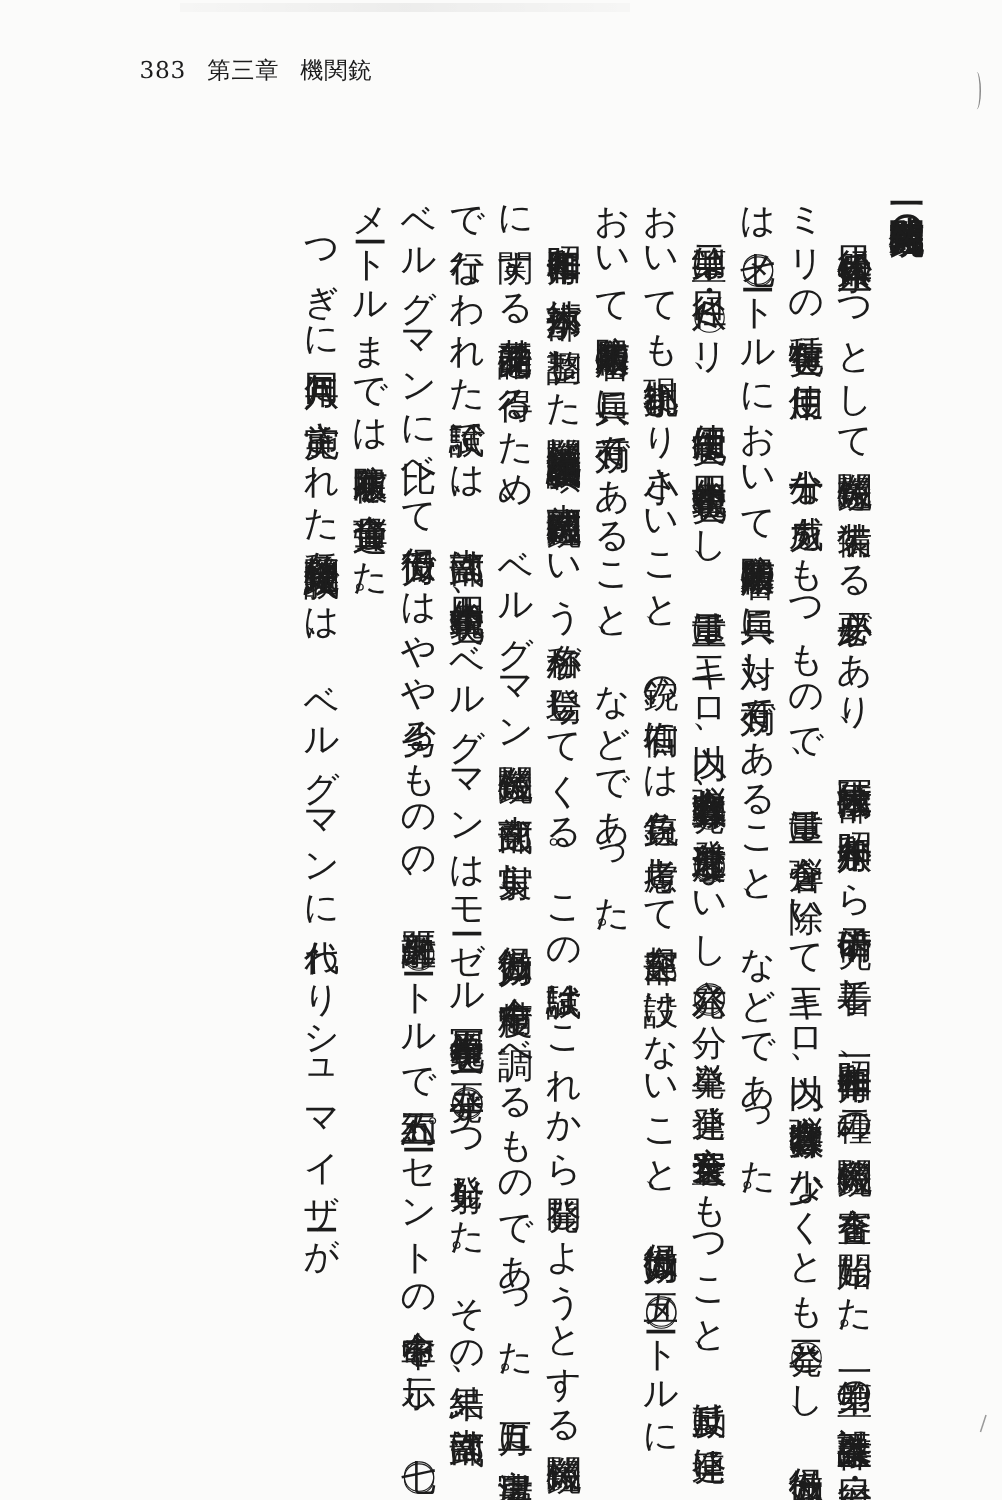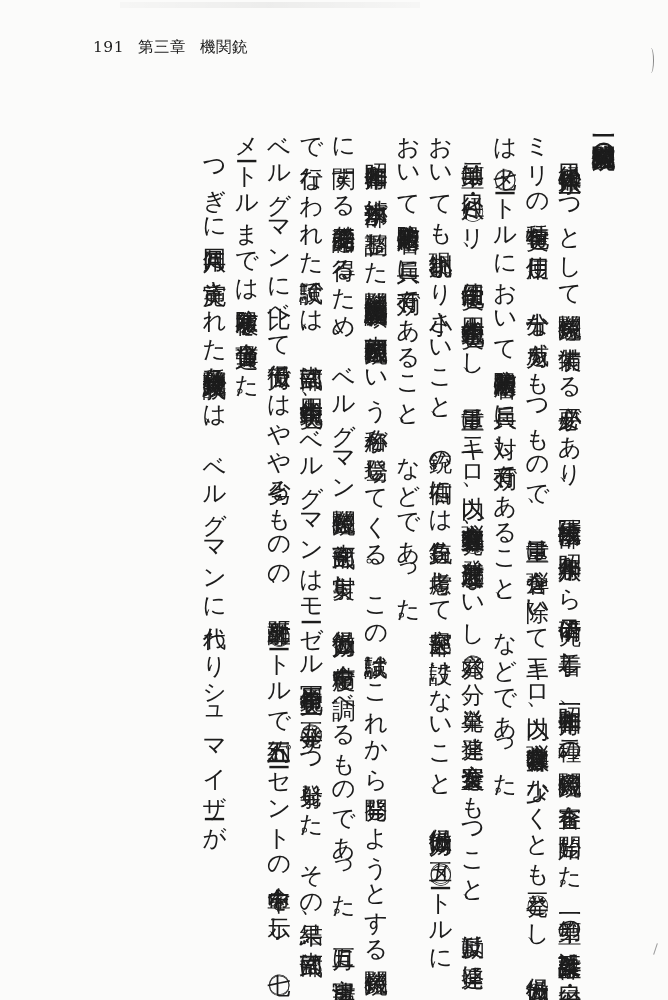--- a/index.html
+++ b/index.html
@@ -46,21 +46,21 @@
     position: absolute; right: 14px; top: 48px;
     width: 5px; height: 25px; border-right: 1px solid #888; border-radius: 0 50% 50% 0;
   }
 </style>
 </head>
 <body>
 
 <div class="bleed"></div>
 <div class="mark2"></div>
 
-<div class="page-header"><span>191</span><span>第三章</span><span>機関銃</span></div>
+<div class="page-header"><span>383</span><span>第三章</span><span>機関銃</span></div>
 
 <div class="text-block">
   <div class="heading">一〇〇式機関短銃</div>
   <p class="para">小口径兵器体系の一つとして機関短銃を装備する必要があり、陸軍技術本部は昭和十年八月から予備研究に着手し、昭和十一年四月、二種の機関短銃の審査を開始した。第一型の設計主要条件は口径六・五ミリの特種実包を使用し、十分な威力をもつもので、重量は弾倉を除いて三キロ以内、弾倉収容弾数は少なくとも三〇発とし、侵徹効力は七〇〇メートルにおいて防寒被服着用の兵員に対し有効であること、などであった。</p>
   <p class="para">第二型は口径八・〇ミリ、使用実包は十四年式拳銃実包とし、重量は二キロ以内、弾倉収容弾数五〇発、発射速度五〇〇ないし六〇〇発／分、単発、連発、安全装置をもつこと、反動は連発においても現制小銃より小さいこと、銃の右側には負銃を考慮して突起部を設けないこと、侵徹効力は五〇〇メートルにおいて防寒被服着用の兵員に有効であること、などであった。</p>
   <p class="para">昭和十年四月に技術本部が調整した機関短銃威力調査試験要領に南部式機関短銃という名称が登場してくる。この試験はこれから開発しようとする機関短銃に関する基礎的諸元を得るため、ベルグマン機関短銃と南部式を実射し、侵徹効力と命中精度を調べるものであった。五月に富津射場で行なわれた試験では、南部式は十四年式拳銃実包、ベルグマンはモーゼル軍用拳銃実包を一五〇〇発ずつ発射した。その結果、南部式はベルグマンに比べて侵徹力ではやや劣るものの、射距離五〇〇メートルで約五五パーセントの命中率を示し、七〇〇メートルまでは防寒被服を全弾貫通した。</p>
   <p class="para">つぎに同年八月に実施された各種機関短銃試験では、ベルグマンに代わりシュマイザーが</p>
 </div>
 
 <div class="mark"></div>

